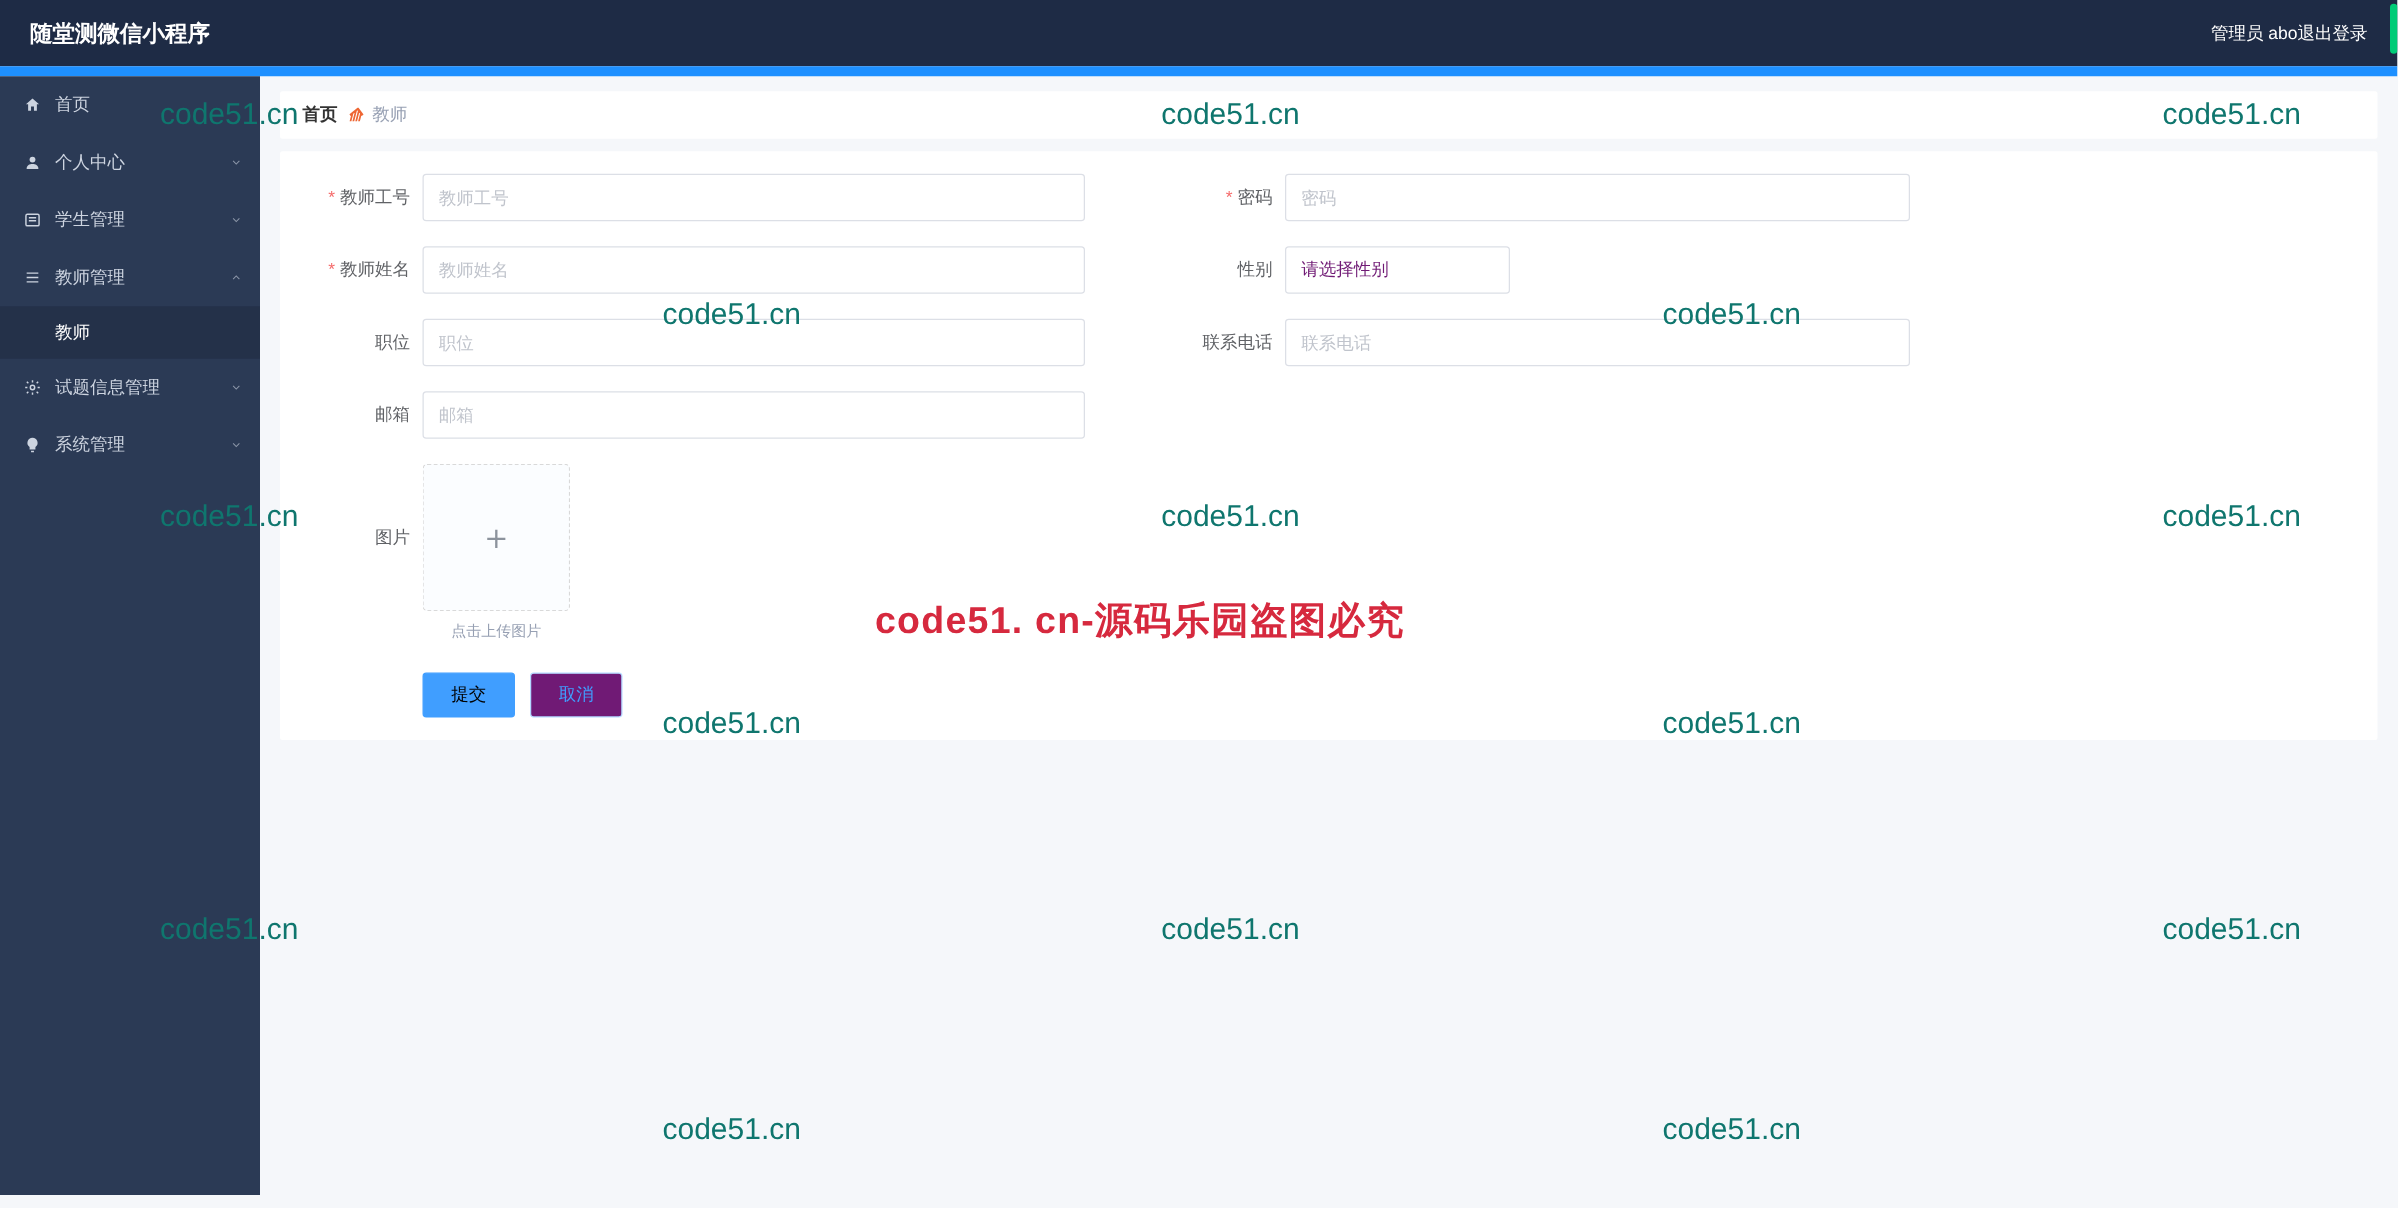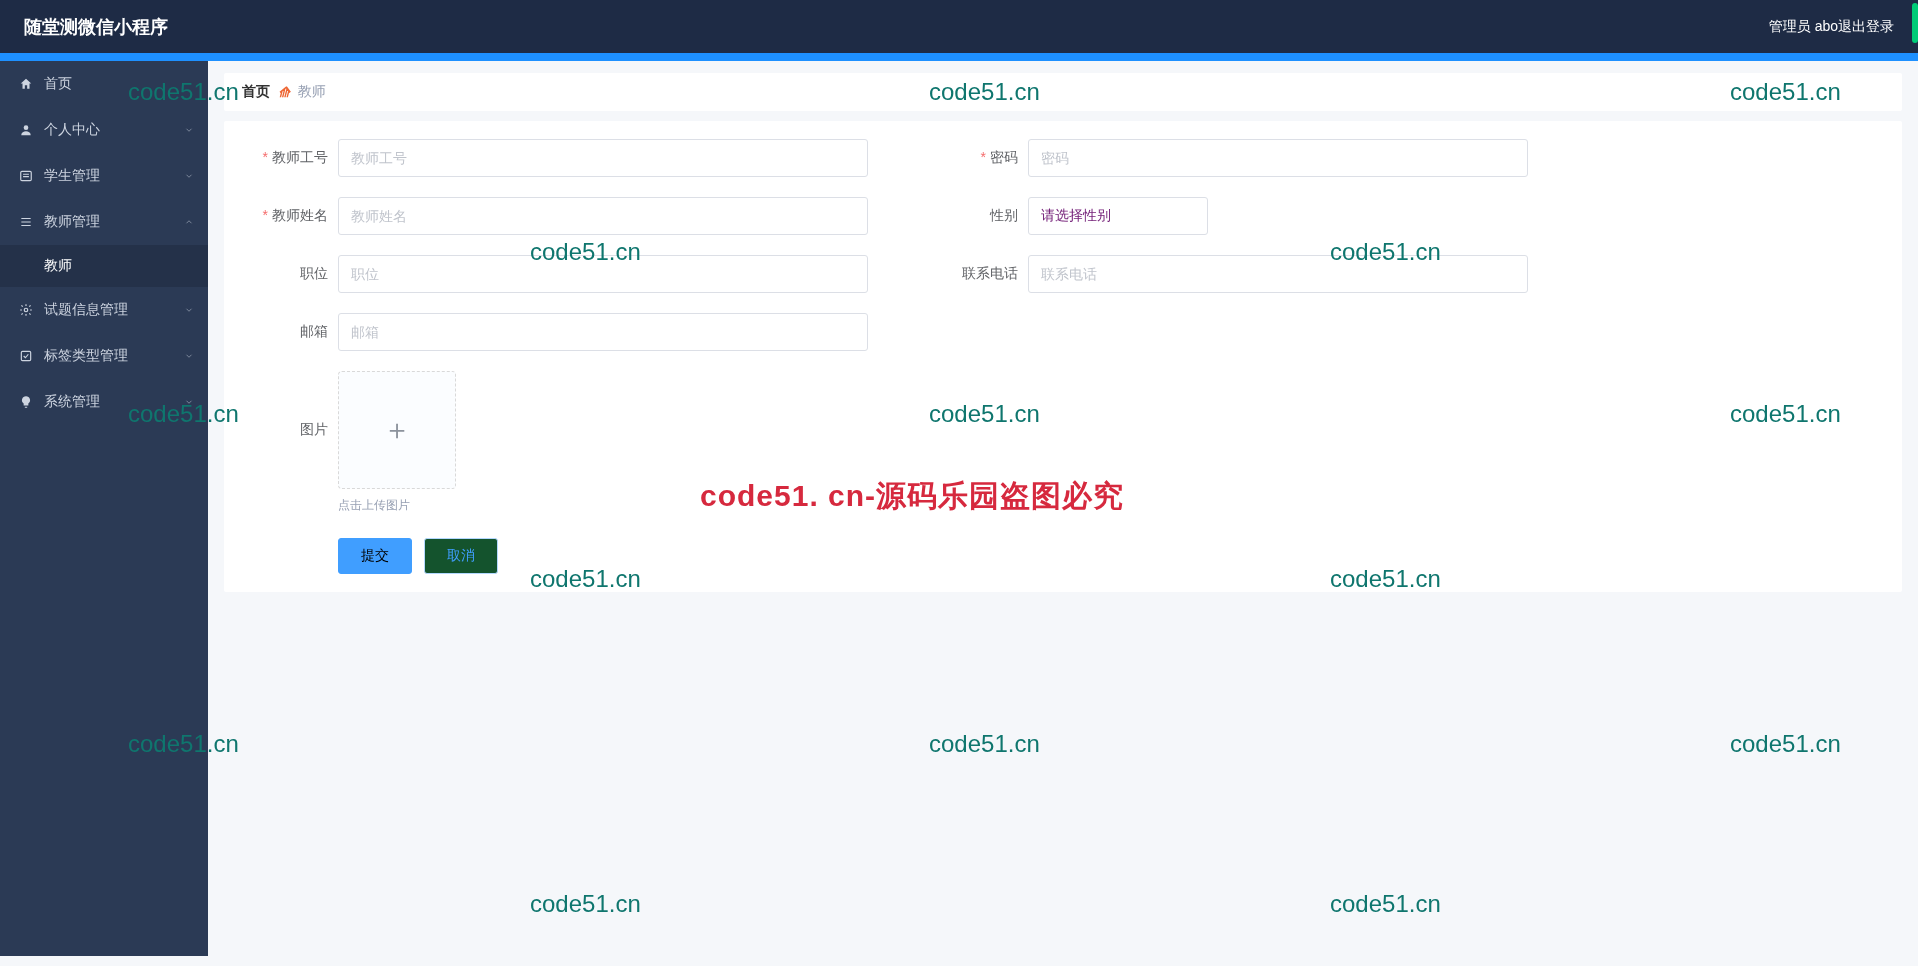--- a/index.html
+++ b/index.html
@@ -46,26 +46,26 @@
   .input { height: 38px; border: 1px solid #dcdfe6; border-radius: 3px; padding: 0 12px; font-size: 14px; color: #606266; outline: none; width: 100%; }
   .input::placeholder { color: #c0c4cc; }
   .form-group.left .input { width: 530px; }
   .form-group.right .input { width: 500px; }
   .select { height: 38px; border: 1px solid #dcdfe6; border-radius: 3px; padding: 0 12px; font-size: 14px; color: #701a75; width: 180px; display: flex; align-items: center; cursor: pointer; }
 
   .upload-group { display: flex; align-items: flex-start; }
   .upload-area { }
   .upload-box { width: 118px; height: 118px; border: 1px dashed #d9d9d9; border-radius: 4px; display: flex; align-items: center; justify-content: center; cursor: pointer; background: #fbfdff; }
   .upload-box .plus { font-size: 28px; color: #8c939d; font-weight: 200; }
-  .upload-tip { font-size: 12px; color: #97a0b3; margin-top: 8px; }
+  .upload-tip { font-size: 12px; color: #97a0b3; margin-top: 8px; text-align: center; }
 
   .btn-row { display: flex; gap: 12px; margin-top: 24px; padding-left: 96px; }
   .btn { height: 36px; padding: 0 22px; border-radius: 3px; font-size: 14px; cursor: pointer; border: 1px solid transparent; display: inline-flex; align-items: center; justify-content: center; }
   .btn-primary { background: #409eff; color: #000000; border-color: #409eff; }
-  .btn-default { background: #14532d; color: #409eff; border: 1px solid #b3d8ff; }
+  .btn-default { background: #701a75; color: #409eff; border: 1px solid #b3d8ff; }
 
   
   .right-scroll { position: absolute; top: 3px; right: 0; width: 6px; height: 40px; background: #0c7; border-radius: 3px; }
 
   
   .watermarks { position: absolute; inset: 0; pointer-events: none; }
   .wm { position: absolute; color: #0f766e; font-size: 24px; white-space: nowrap; font-weight: 400; }
   .wm-big { position: absolute; color: #d6293e; font-size: 30px; white-space: nowrap; font-weight: 600; letter-spacing: 1px; }
 
   svg { display: block; }
@@ -152,34 +152,20 @@
             </svg>
         </span>
         <span>试题信息管理</span>
         <span class="chevron">
           <svg width="10" height="10" viewBox="0 0 24 24" fill="none" stroke="#cdd4e0" stroke-width="2">
               <path d="M6 9l6 6 6-6"></path>
             </svg>
         </span>
       </div>
 
-      <div class="menu-item">
-        <span class="icon">
-          <svg width="14" height="14" viewBox="0 0 24 24" fill="none" stroke="#cdd4e0" stroke-width="2">
-              <rect x="4" y="4" width="16" height="16" rx="2"></rect>
-              <path d="M8 12l3 3 5-6"></path>
-            </svg>
-        </span>
-        <span>标签类型管理</span>
-        <span class="chevron">
-          <svg width="10" height="10" viewBox="0 0 24 24" fill="none" stroke="#cdd4e0" stroke-width="2">
-              <path d="M6 9l6 6 6-6"></path>
-            </svg>
-        </span>
-      </div>
 
       <div class="menu-item">
         <span class="icon">
           <svg width="14" height="14" viewBox="0 0 24 24" fill="#cdd4e0">
               <path d="M12 2a7 7 0 00-4 12.7V18h8v-3.3A7 7 0 0012 2zm-2 18h4v2h-4z"></path>
             </svg>
         </span>
         <span>系统管理</span>
         <span class="chevron">
           <svg width="10" height="10" viewBox="0 0 24 24" fill="none" stroke="#cdd4e0" stroke-width="2">

